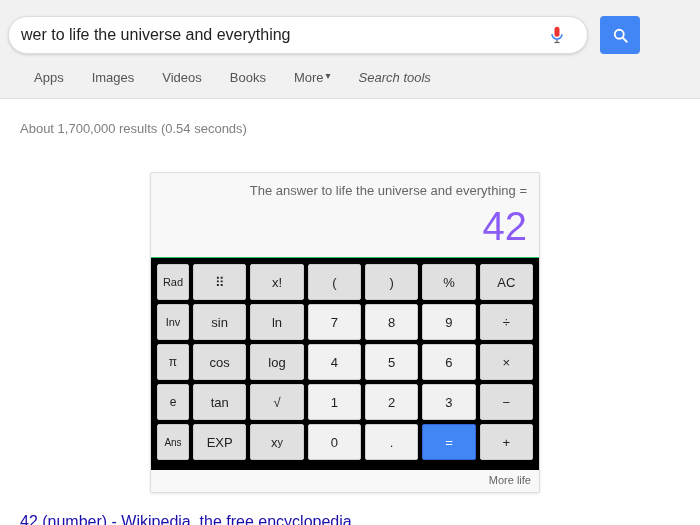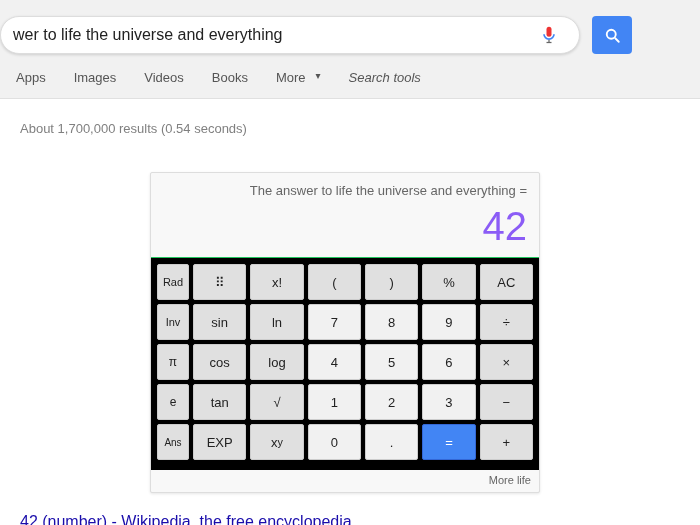--- a/index.html
+++ b/index.html
@@ -27,21 +27,21 @@
     }
     .search-input-wrapper {
       display: flex;
       align-items: center;
       background: #fff;
       border: 1px solid #ddd;
       border-radius: 24px;
       box-shadow: 0 1px 3px rgba(0,0,0,0.15);
       flex: 1;
       max-width: 580px;
-      margin-left: 0;
+      margin-left: 8px;
       height: 38px;
       padding: 0 12px;
     }
     .search-input {
       border: none;
       outline: none;
       flex: 1;
       font-size: 16px;
       color: #222;
       background: transparent;
@@ -67,36 +67,36 @@
     .search-btn svg {
       fill: white;
       width: 18px;
       height: 18px;
     }
 
     
     .nav-tabs {
       display: flex;
       align-items: center;
-      padding: 0 0 0 2px;
+      padding: 0 0 0 20px;
       gap: 0;
       background: #f1f1f1;
     }
     .nav-tab {
       padding: 10px 14px;
       font-size: 13px;
       color: #555;
       cursor: pointer;
       border-bottom: 3px solid transparent;
       white-space: nowrap;
     }
     .nav-tab.more-tab {
       display: flex;
       align-items: flex-start;
-      gap: 10px;
+      gap: 2px;
     }
     .nav-tab.search-tools {
       color: #555;
       font-style: italic;
     }
 
     
     .results-count {
       padding: 10px 0 10px 0;
       font-size: 13px;

